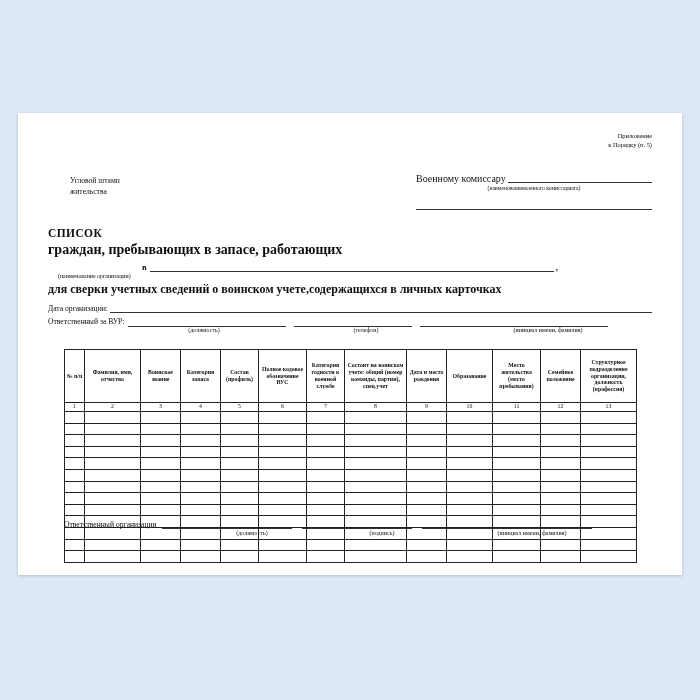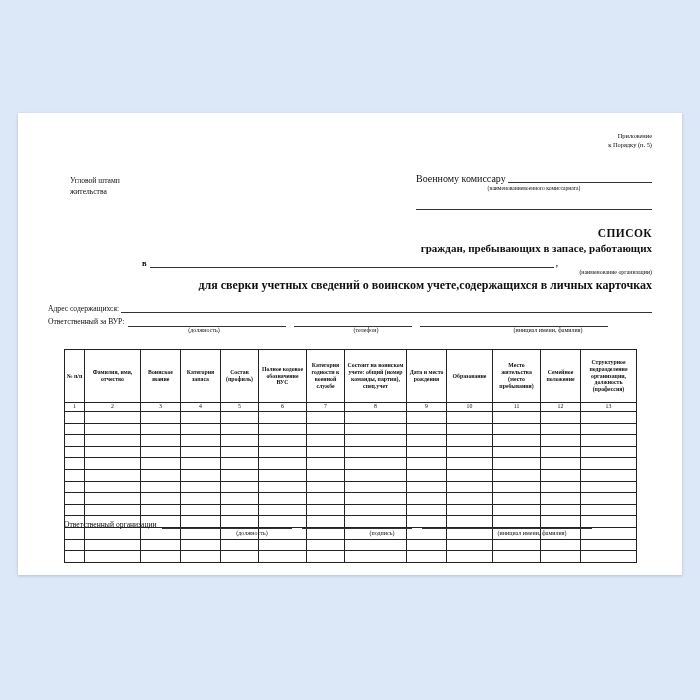--- a/index.html
+++ b/index.html
@@ -84,29 +84,29 @@
     top: 0;
     font-size: 10px;
     background: #fff;
     padding-right: 2px;
   }
   .title-block {
     position: absolute;
     left: 0;
     top: 96px;
     width: 604px;
-    text-align: right;
+    text-align: left;
   }
   .title-main {
     font-size: 11.5px;
     font-weight: bold;
     letter-spacing: 0.4px;
   }
   .title-sub {
-    font-size: 11px;
+    font-size: 14px;
     font-weight: bold;
     margin-top: 3px;
   }
   .title-row-v {
     margin-top: 4px;
     font-size: 8.6px;
     font-weight: bold;
     display: flex;
     justify-content: center;
     align-items: flex-end;
@@ -261,21 +261,21 @@
           <span class="vletter">в</span>
           <span class="fill"></span>
           <span class="comma">,</span>
         </div>
         <div class="cap-org">(наименование организации)</div>
         <div class="title-third">для сверки учетных сведений о воинском учете,содержащихся в личных карточках</div>
       </div>
 
       <div class="addr-block">
         <div class="addr-row">
-          <span class="lab">Адрес содержащихся:</span>
+          <span class="lab">Дата организации:</span>
           <span class="fill"></span>
         </div>
         <div class="resp-row">
           <span class="lab">Ответственный за ВУР:</span>
           <span class="f1"></span>
           <span class="f2"></span>
           <span class="f3"></span>
         </div>
         <div class="caps-row">
           <span class="c-dolzh">(должность)</span>

